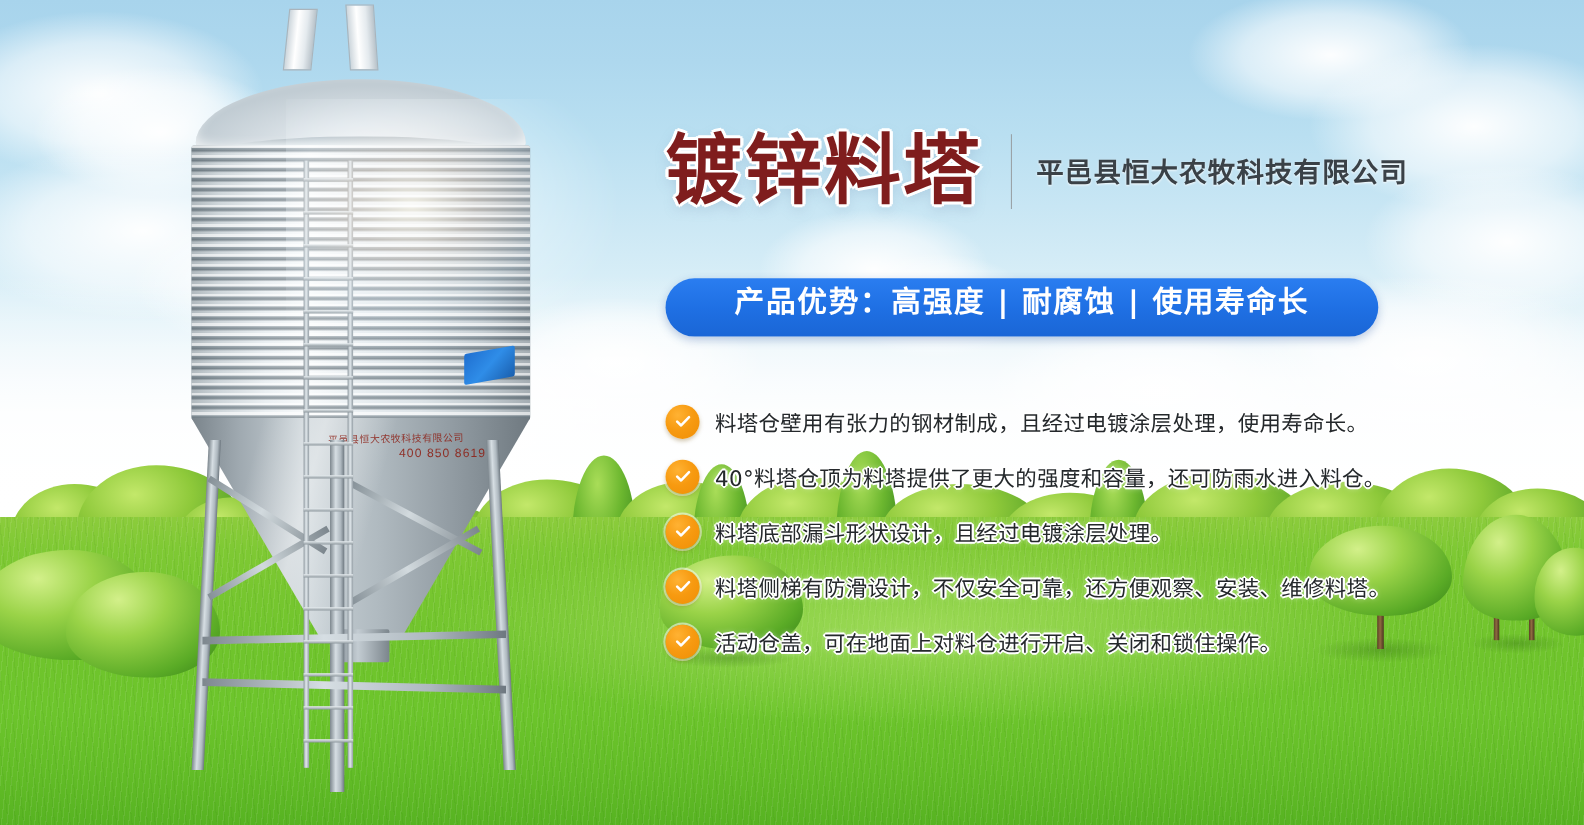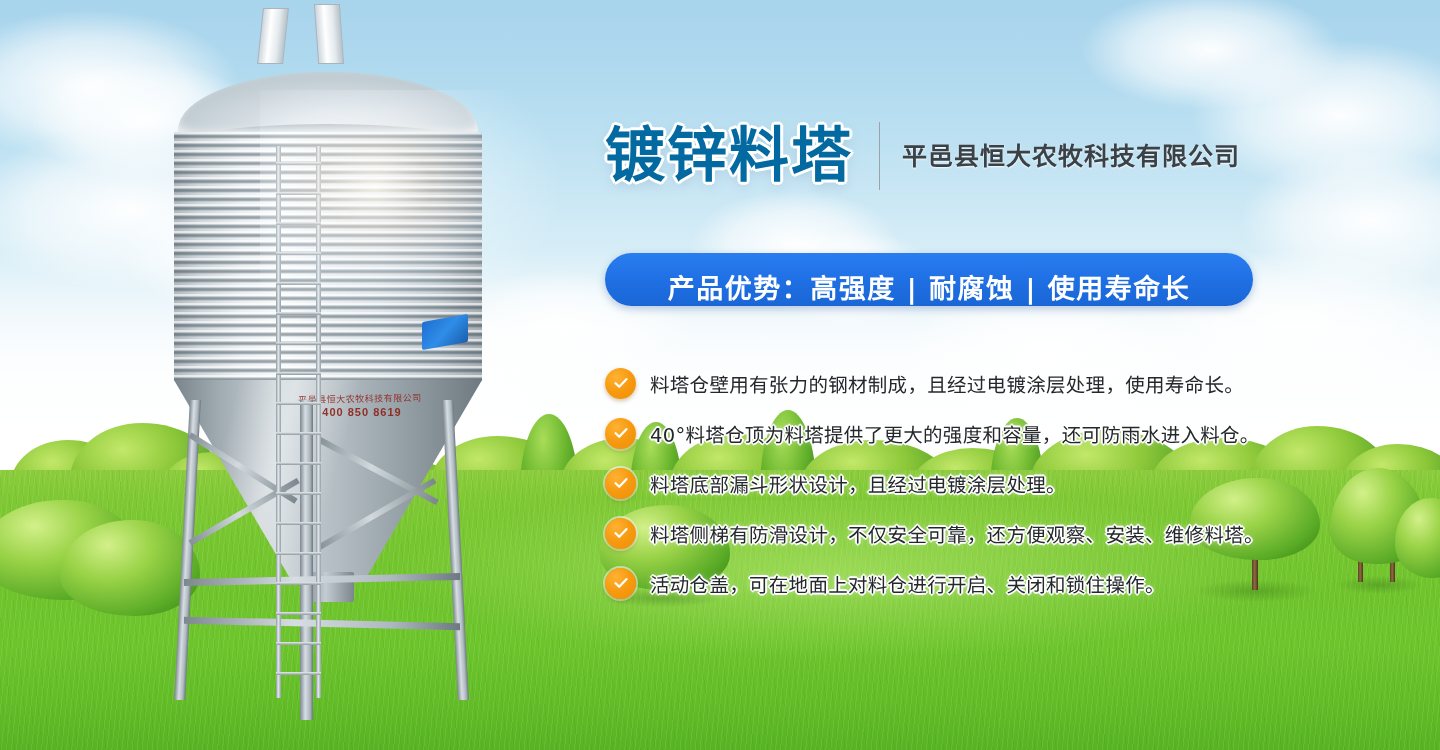--- a/index.html
+++ b/index.html
@@ -178,24 +178,24 @@
     position: absolute; left: 120px; top: 392px; width: 180px;
     text-align: center;
     color: #8d2218;
     font-size: 9px;
     letter-spacing: .5px;
     transform: rotate(-1deg);
     opacity: .85;
   }
   .silo-phone {
     position: absolute; left: 132px; top: 406px; width: 160px;
-    text-align: center;
+    text-align: right;
     color: #8d2218;
     font-size: 11px;
-    font-weight: bold;
+    font-weight: normal;
     letter-spacing: 1px;
     opacity: .9;
   }
   .leg {
     position: absolute;
     background: linear-gradient(to right, #7d878e 0%, #d6dee3 40%, #aeb8bf 75%, #6e7880 100%);
   }
   .brace {
     position: absolute;
     background: linear-gradient(to right, #859097, #d2dade 45%, #7c868d);
@@ -219,23 +219,23 @@
 
   
   .content { position: absolute; left: 0; top: 0; width: 1440px; height: 750px; }
 
   .headline-row {
     position: absolute; left: 605px; top: 120px;
     display: flex; align-items: center;
   }
   .main-title {
     font-family: "DejaVu Sans", "Liberation Sans", sans-serif;
-    font-size: 60px;
+    font-size: 70px;
     font-weight: bold;
-    color: #0369a1;
+    color: #7f1d1d;
     letter-spacing: 2px;
     line-height: 1;
     text-shadow:
       2px 2px 0 #ffffff, -2px 2px 0 #ffffff, 2px -2px 0 #ffffff, -2px -2px 0 #ffffff,
       0 3px 0 #ffffff, 0 -3px 0 #ffffff, 3px 0 0 #ffffff, -3px 0 0 #ffffff,
       0 5px 12px rgba(120,150,180,0.35);
   }
   .title-divider {
     width: 1px; height: 68px;
     background: #9aa3a8;
@@ -258,21 +258,21 @@
     letter-spacing: 1.6px;
     margin-top: 10px;
     text-shadow: 0 1px 2px rgba(255,255,255,.9);
   }
 
   .advantage-pill {
     position: absolute; left: 605px; top: 253px;
     width: 648px; height: 53px;
     background: linear-gradient(to bottom, #2a7df0 0%, #1f70e4 50%, #1a66d6 100%);
     border-radius: 27px;
-    display: flex; align-items: flex-end; justify-content: center;
+    display: flex; align-items: flex-start; justify-content: center;
     box-shadow: 0 3px 9px rgba(20,70,150,0.28);
   }
   .advantage-pill span {
     font-family: "DejaVu Sans", "Liberation Sans", sans-serif;
     font-size: 27px;
     font-weight: bold;
     color: #ffffff;
     letter-spacing: 1.5px;
   }
 

